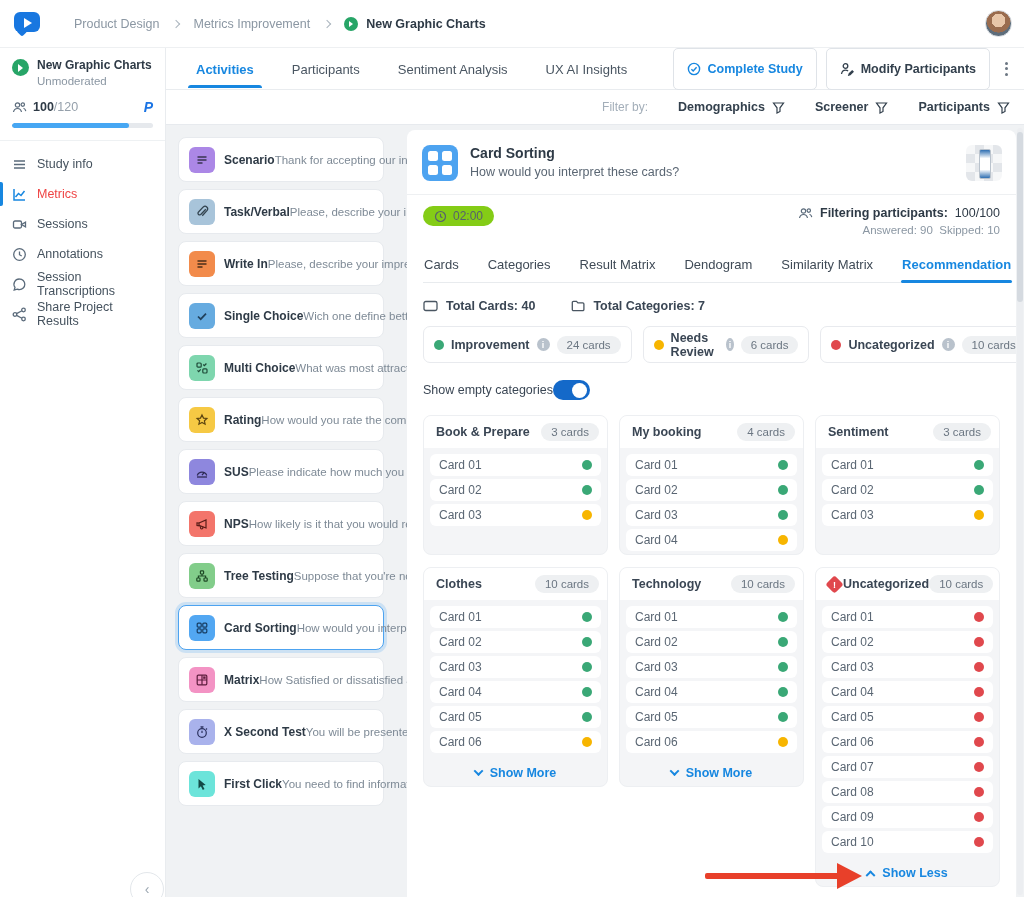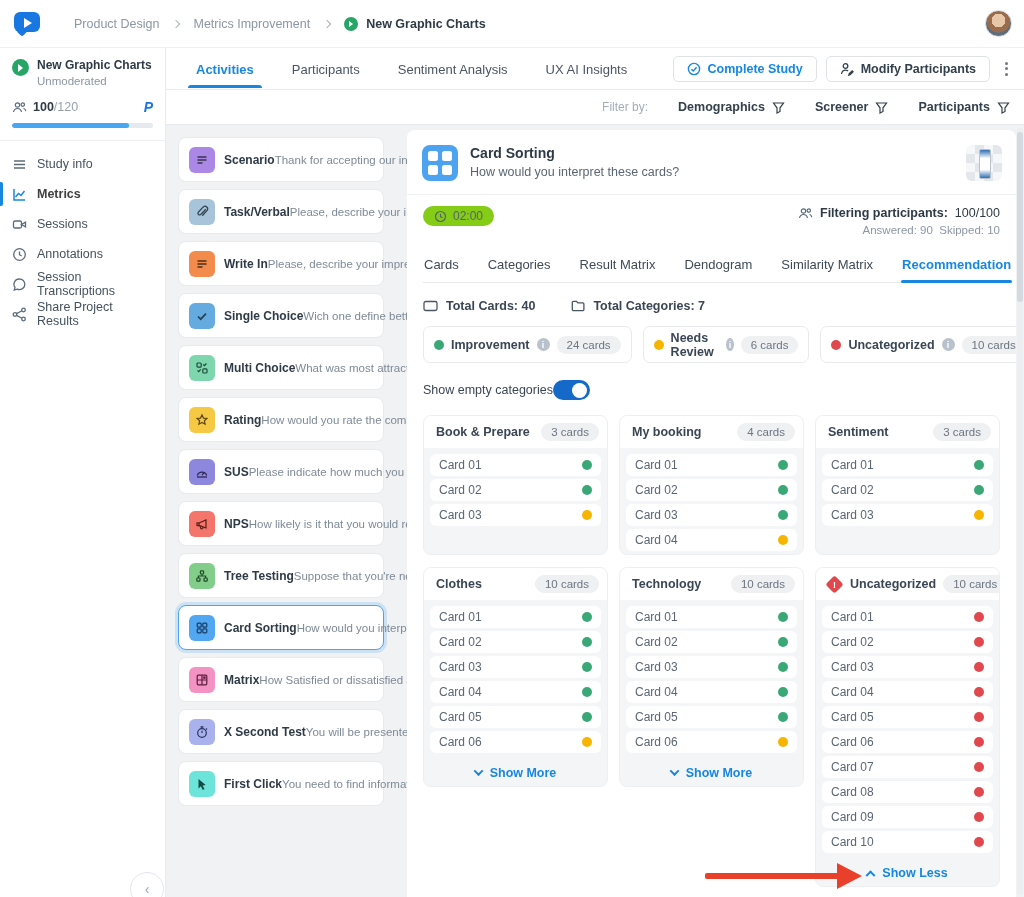--- a/index.html
+++ b/index.html
@@ -30,31 +30,31 @@
   .pt-row { display:flex; align-items:center; padding:12px 12px 0 12px; gap:6px; }
   .pt-count { font-size:12.5px; color:#95a0ab; }
   .pt-count b { color:#2e3a46; }
   .p-badge { margin-left:auto; font-size:14px; font-weight:bold; color:#1b74e4; font-style:italic; }
   .progress { margin:8px 12px 0 12px; height:5px; border-radius:3px; background:#e6e9ed; overflow:hidden; }
   .progress-fill { width:83%; height:100%; background:#47a7f3; border-radius:3px; }
   .side-sep { border-bottom:1px solid #eef1f3; margin-top:12px; }
   .menu { padding-top:8px; }
   .menu-item { position:relative; display:flex; align-items:center; gap:10px; height:30px; padding:0 12px; font-size:12.5px; color:#45525e; cursor:pointer; }
   .menu-item svg { flex:none; }
-  .menu-item.active { color:#404040; font-weight:bold;text-align:right; }
+  .menu-item.active { color:#ef4444; font-weight:normal;text-align:right; }
   .menu-item.active::before { content:""; position:absolute; left:0; top:3px; bottom:3px; width:3px; background:#1787e0; border-radius:0 2px 2px 0; }
   .collapse-btn { position:absolute; left:130px; top:872px; width:34px; height:34px; border-radius:50%; background:#fff; border:1px solid #e3e7eb; color:#9aa5b0; display:flex; align-items:center; justify-content:center; font-size:14px; }
 
   
   .main-hd { position:absolute; left:166px; right:0; top:48px; height:42px; background:#fff; border-bottom:1px solid #e9ecef; display:flex; align-items:center; padding:0 10px 0 28px; }
   .mtab { font-size:13px; color:#4a5662; margin-right:34px; padding:12px 2px 11px; cursor:pointer; position:relative; }
   .mtab.active { color:#1787e0; font-weight:bold; }
   .mtab.active::after { content:""; position:absolute; left:-6px; right:-6px; bottom:0; height:3px; background:#1787e0; border-radius:3px 3px 0 0; }
   .hd-actions { margin-left:auto; display:flex; align-items:center; gap:9px; }
-  .btn { display:flex; align-items:center; gap:7px; height:26px; padding:0 13px; border:1px solid #dfe3e8; border-radius:5px; background:#fff; font-size:12.5px; font-weight:bold; cursor:pointer; }
+  .btn { display:flex; align-items:center; gap:7px; height:42px; padding:0 13px; border:1px solid #dfe3e8; border-radius:5px; background:#fff; font-size:12.5px; font-weight:bold; cursor:pointer; }
   .btn.blue { color:#1787e0; }
   .btn.dark { color:#33404d; }
   .kebab { display:flex; flex-direction:column; gap:2.5px; padding:4px 6px; cursor:pointer; }
   .kebab i { width:3px; height:3px; border-radius:50%; background:#6b7682; }
 
   
   .filter-row { position:absolute; left:166px; right:0; top:90px; height:35px; background:#fff; border-bottom:1px solid #e7eaee; display:flex; align-items:center; justify-content:flex-end; padding:0 14px; gap:30px; }
   .f-label { font-size:12px; color:#a3aeb9; }
   .f-item { display:flex; align-items:center; gap:7px; font-size:12.5px; font-weight:bold; color:#33404d; cursor:pointer; }
 
@@ -102,21 +102,21 @@
   .info-ic { width:13px; height:13px; border-radius:50%; background:#b9c2cc; color:#fff; font-size:9px; font-weight:bold; display:flex; align-items:center; justify-content:center; cursor:pointer; }
   .info-ic::after { content:"i"; }
   .count-pill { margin-left:auto; background:#eef0f2; border-radius:11px; padding:3px 10px; font-size:11.5px; color:#6b7682; white-space:nowrap; }
   .p-toggle { display:flex; align-items:center; padding:17px 16px 13px; }
   .tg-label { font-size:12.5px; color:#3a4654; }
   .toggle { width:37px; height:20px; border-radius:10px; background:#1469c9; position:relative; cursor:pointer; }
   .toggle::after { content:""; position:absolute; right:2.5px; top:2.5px; width:15px; height:15px; border-radius:50%; background:#fff; }
   .p-grid { display:grid; grid-template-columns:1fr 1fr 1fr; gap:12px 11px; padding:2px 16px 14px; align-items:start; }
   .cat { background:#f4f5f7; border:1px solid #edeff2; border-radius:8px; overflow:hidden; }
   .cat.fixed { height:140px; }
-  .cat-hd { background:#fff; display:flex; align-items:center; padding:7px 8px 7px 12px; gap:7px; }
+  .cat-hd { background:#fff; display:flex; align-items:center; padding:7px 8px 7px 12px; gap:0; }
   .cat-name { font-size:12.5px; font-weight:bold; color:#3a4654; white-space:nowrap; }
   .cat-body { padding:6px; display:flex; flex-direction:column; gap:3px; }
   .card-row { background:#fff; border-radius:6px; height:22px; display:flex; align-items:center; padding:0 9px; }
   .card-row span:first-child { font-size:12px; color:#5a6673; }
   .card-row .dot { margin-left:auto; }
   .cat-foot { display:flex; align-items:center; justify-content:center; gap:8px; height:27px; font-size:12.5px; font-weight:bold; color:#1787e0; cursor:pointer; }
   .chev { width:7px; height:7px; border-right:2px solid #1787e0; border-bottom:2px solid #1787e0; }
   .chev.down { transform:rotate(45deg) translate(-1px,-1px); }
   .chev.up { transform:rotate(-135deg) translate(-2px,-2px); }
   .alert-ic { width:13px; height:13px; background:#e0484d; transform:rotate(45deg); border-radius:3px; position:relative; flex:none; margin-right:2px; }

